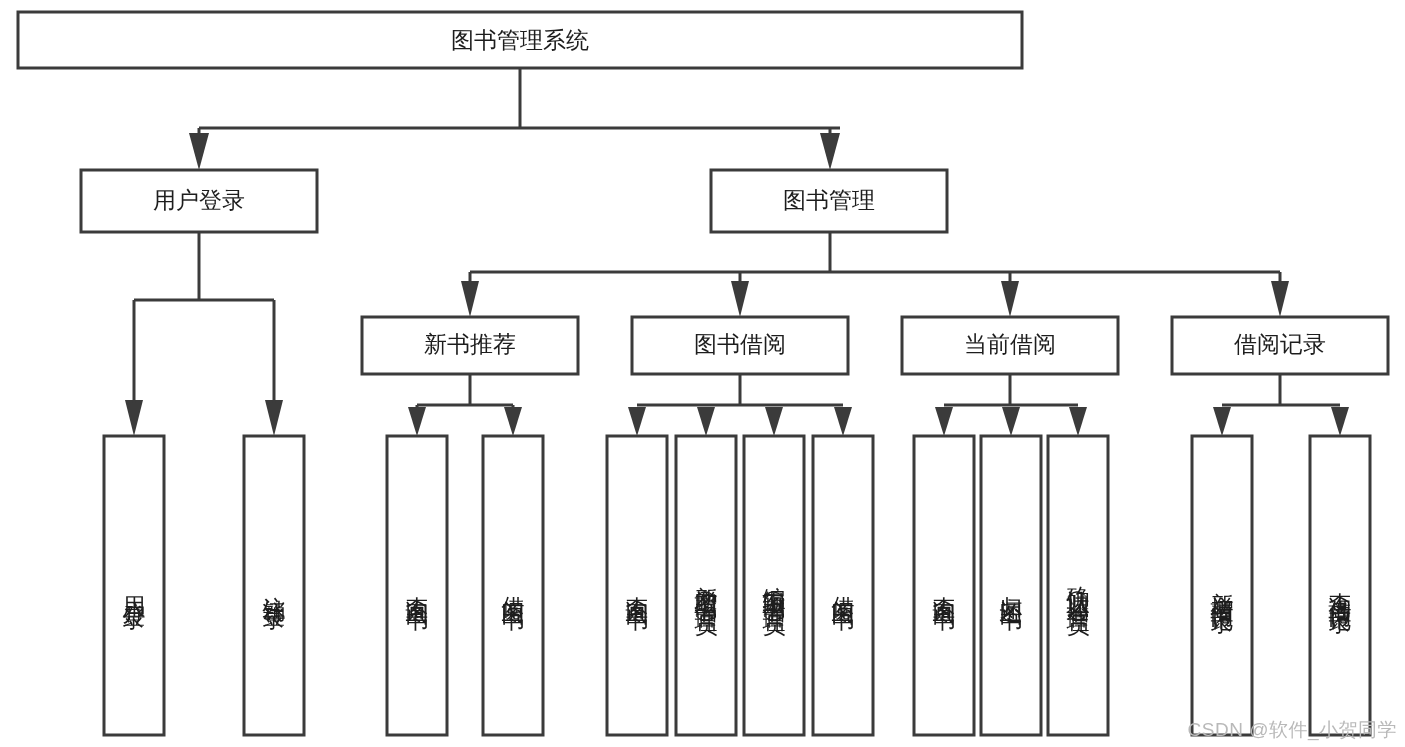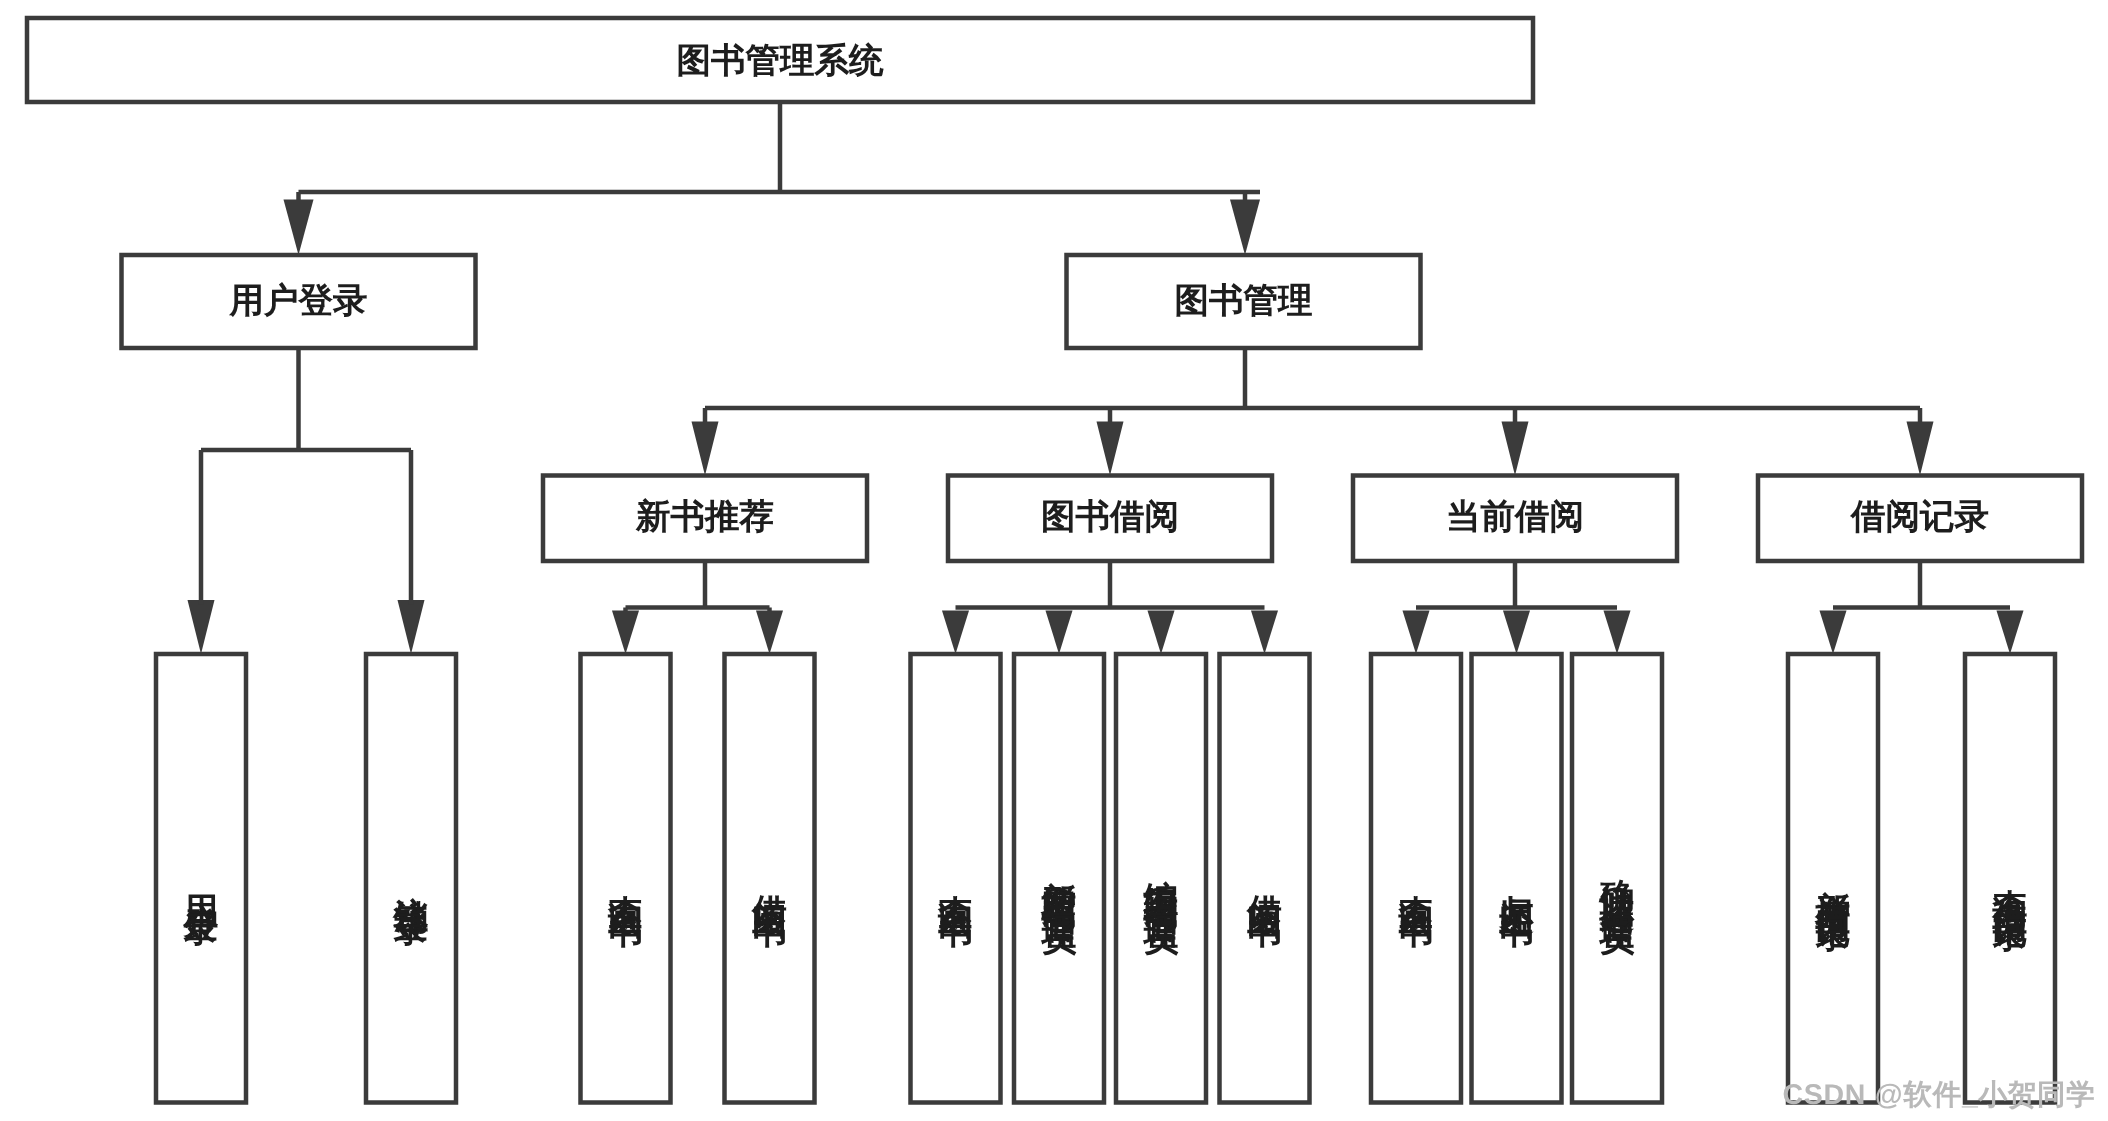--- a/index.html
+++ b/index.html
@@ -11,21 +11,20 @@
     width: 1405px;
     height: 747px;
     font-family: "Liberation Sans", "DejaVu Sans", sans-serif;
     overflow: hidden;
   }
   #diagram-root {
     position: relative;
     width: 1405px;
     height: 747px;
     background: #ffffff;
-    font-weight: bold;
   }
   svg.flow {
     position: absolute;
     top: 0;
     left: 0;
     width: 1405px;
     height: 747px;
     display: block;
   }
   .box-rect {

